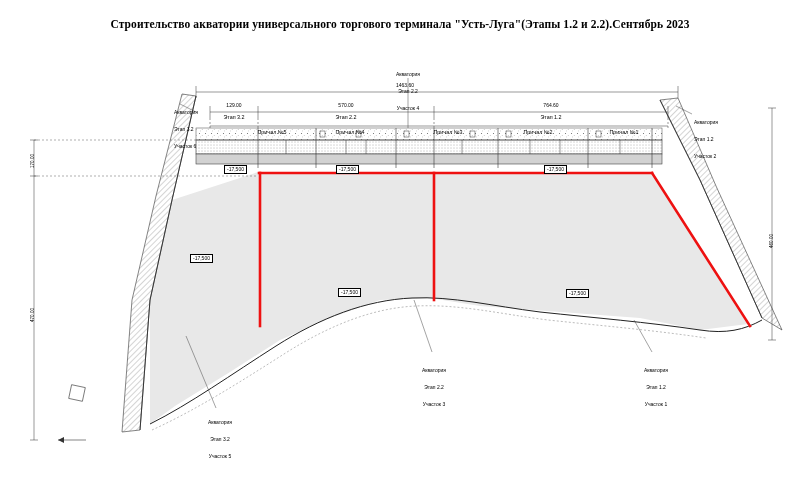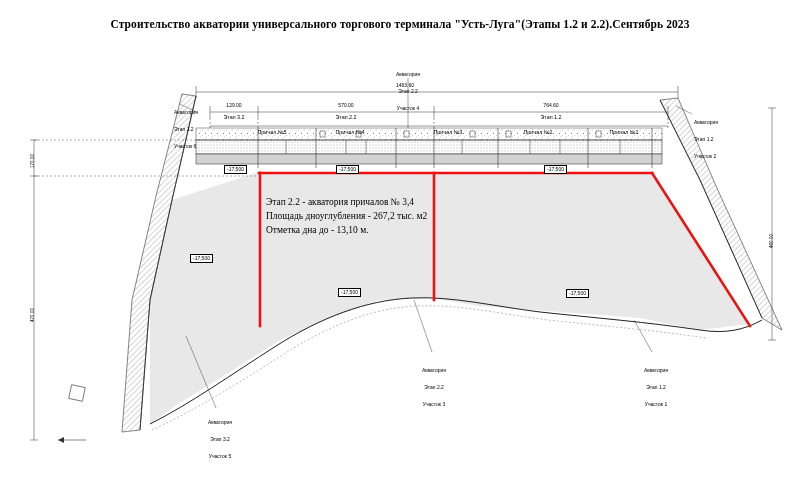--- a/index.html
+++ b/index.html
@@ -267,17 +267,14 @@
     <div>Участок 1</div>
   </div>
 
   <div class="lbl depth-box" style="left:224px; top:165px;">-17,500</div>
   <div class="lbl depth-box" style="left:336px; top:165px;">-17,500</div>
   <div class="lbl depth-box" style="left:544px; top:165px;">-17,500</div>
   <div class="lbl depth-box" style="left:338px; top:288px;">-17,500</div>
   <div class="lbl depth-box" style="left:566px; top:289px;">-17,500</div>
   <div class="lbl depth-box" style="left:190px; top:254px;">-17,500</div>
 
-  <div class="note" style="left:266px; top:196px; width:164px;">Этап 2.2 - акватория причалов № 3,4
-Площадь дноуглубления - 267,2 тыс. м2
-Отметка дна до - 13,10 м.</div>
 
 </div>
 
 </body></html>

